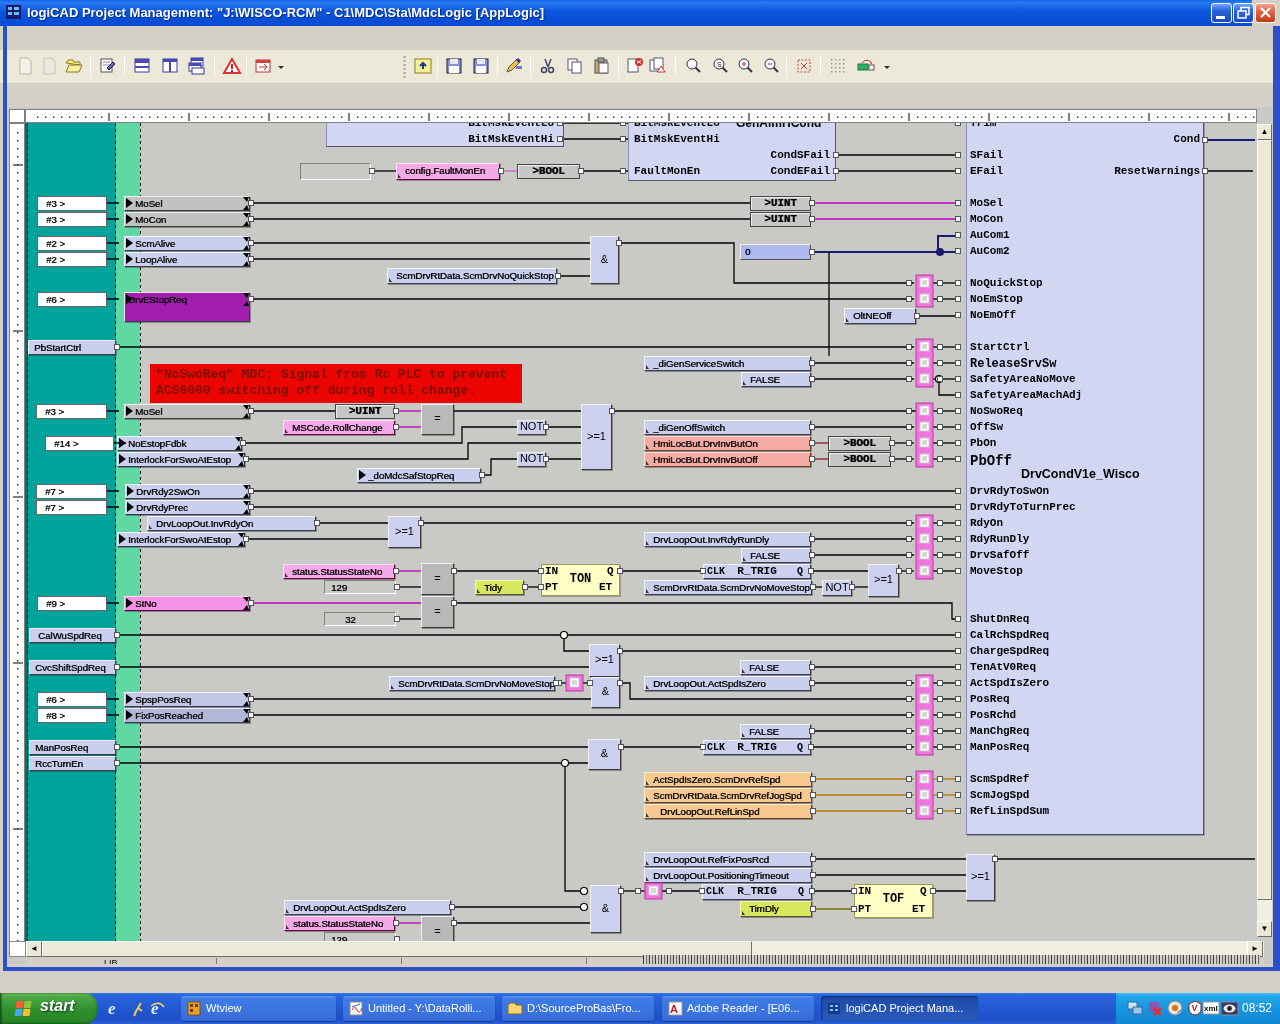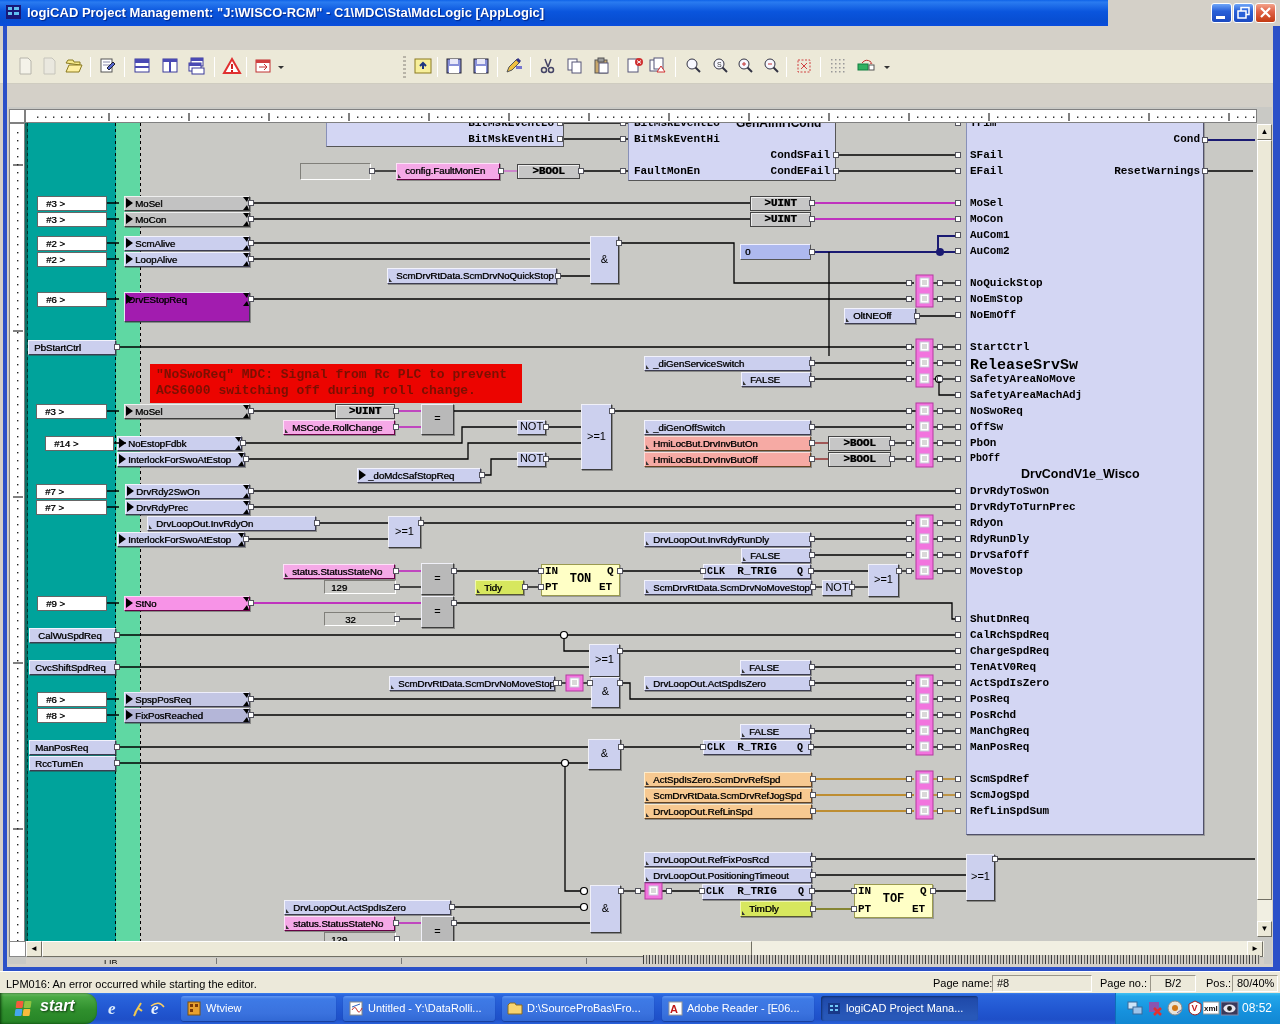--- a/index.html
+++ b/index.html
@@ -1,17 +1,17 @@
 <!DOCTYPE html>
 <html><head><meta charset="utf-8"><style>
 *{margin:0;padding:0;box-sizing:border-box}
 html,body{width:1280px;height:1024px;overflow:hidden;font-family:"Liberation Sans",sans-serif}
 #scr{position:relative;width:1280px;height:1024px;background:#d4d0c8}
 .abs{position:absolute}
-#titlebar{left:0;top:0;width:1108px;height:26px;background:linear-gradient(180deg,#0f63e8 0%,#2a7bf0 8%,#0a55dd 45%,#084ed2 80%,#0a4ddd 100%);color:#fff;font-weight:bold;font-size:13px}
+#titlebar{left:0;top:0;width:1252px;height:26px;background:linear-gradient(180deg,#0f63e8 0%,#2a7bf0 8%,#0a55dd 45%,#084ed2 80%,#0a4ddd 100%);color:#fff;font-weight:bold;font-size:13px}
 #titlebar .txt{position:absolute;left:27px;top:5px;text-shadow:1px 1px 1px #00268a;letter-spacing:0px;white-space:nowrap}
 .wbtn{position:absolute;top:3px;width:21px;height:20px;border-radius:3px;border:1px solid #fff;color:#fff;font-size:11px;text-align:center;line-height:18px;font-weight:bold}
 .wbtn.b{background:linear-gradient(180deg,#6ea5f8,#2960d8 40%,#1b49c0)}
 .wbtn.r{background:linear-gradient(180deg,#f3a38a,#e1654a 40%,#c33a12)}
 #menubar{left:0;top:26px;width:1280px;height:24px;background:#ece9d8;border-bottom:1px solid #d8d4c8;font-size:12px;color:#000}
 #menubar span{position:absolute;top:5px}
 #toolbar{left:0;top:50px;width:1280px;height:34px;background:#ece9d8;border-bottom:1px solid #cfccc0}
 .grip{position:absolute;top:6px;width:3px;height:22px;background:repeating-linear-gradient(180deg,#b8b4a8 0 2px,#ece9d8 2px 4px)}
 .tsep{position:absolute;top:7px;width:1px;height:20px;background:#c2bfb2;border-right:1px solid #fff}
 .ticon{position:absolute;top:6px;width:20px;height:20px}
@@ -572,27 +572,27 @@
 <div class="abs mono" style="left:970px;top:149px;font-size:11px">SFail</div>
 <div class="abs mono" style="left:970px;top:165px;font-size:11px">EFail</div>
 <div class="abs mono" style="left:970px;top:197px;font-size:11px">MoSel</div>
 <div class="abs mono" style="left:970px;top:213px;font-size:11px">MoCon</div>
 <div class="abs mono" style="left:970px;top:229px;font-size:11px">AuCom1</div>
 <div class="abs mono" style="left:970px;top:245px;font-size:11px">AuCom2</div>
 <div class="abs mono" style="left:970px;top:277px;font-size:11px">NoQuickStop</div>
 <div class="abs mono" style="left:970px;top:293px;font-size:11px">NoEmStop</div>
 <div class="abs mono" style="left:970px;top:309px;font-size:11px">NoEmOff</div>
 <div class="abs mono" style="left:970px;top:341px;font-size:11px">StartCtrl</div>
-<div class="abs mono" style="left:970px;top:357px;font-size:15px">ReleaseSrvSw</div>
+<div class="abs mono" style="left:970px;top:357px;font-size:12px">ReleaseSrvSw</div>
 <div class="abs mono" style="left:970px;top:373px;font-size:11px">SafetyAreaNoMove</div>
 <div class="abs mono" style="left:970px;top:389px;font-size:11px">SafetyAreaMachAdj</div>
 <div class="abs mono" style="left:970px;top:405px;font-size:11px">NoSwoReq</div>
 <div class="abs mono" style="left:970px;top:421px;font-size:11px">OffSw</div>
 <div class="abs mono" style="left:970px;top:437px;font-size:11px">PbOn</div>
-<div class="abs mono" style="left:970px;top:453px;font-size:10px">PbOff</div>
+<div class="abs mono" style="left:970px;top:453px;font-size:14px">PbOff</div>
 <div class="abs mono" style="left:970px;top:485px;font-size:11px">DrvRdyToSwOn</div>
 <div class="abs mono" style="left:970px;top:501px;font-size:11px">DrvRdyToTurnPrec</div>
 <div class="abs mono" style="left:970px;top:517px;font-size:11px">RdyOn</div>
 <div class="abs mono" style="left:970px;top:533px;font-size:11px">RdyRunDly</div>
 <div class="abs mono" style="left:970px;top:549px;font-size:11px">DrvSafOff</div>
 <div class="abs mono" style="left:970px;top:565px;font-size:11px">MoveStop</div>
 <div class="abs mono" style="left:970px;top:613px;font-size:11px">ShutDnReq</div>
 <div class="abs mono" style="left:970px;top:629px;font-size:11px">CalRchSpdReq</div>
 <div class="abs mono" style="left:970px;top:645px;font-size:11px">ChargeSpdReq</div>
 <div class="abs mono" style="left:970px;top:661px;font-size:11px">TenAtV0Req</div>
@@ -651,21 +651,21 @@
 <div class="bx" style="left:644px;top:532px;width:167px;height:15px;background:#cbcfee;border:1px solid;border-color:#f2f2fc #3c3c50 #3c3c50 #f2f2fc;box-shadow:1px 1px 0 rgba(60,60,60,.45);padding-left:8px">DrvLoopOut.InvRdyRunDly</div>
 <div class="bx" style="left:741px;top:548px;width:70px;height:15px;background:#cbcfee;border:1px solid;border-color:#f2f2fc #3c3c50 #3c3c50 #f2f2fc;box-shadow:1px 1px 0 rgba(60,60,60,.45);padding-left:8px">FALSE</div>
 <div class="bx" style="left:644px;top:580px;width:168px;height:15px;background:#cbcfee;border:1px solid;border-color:#f2f2fc #3c3c50 #3c3c50 #f2f2fc;box-shadow:1px 1px 0 rgba(60,60,60,.45);padding-left:8px">ScmDrvRtData.ScmDrvNoMoveStop</div>
 <div class="bx" style="left:475px;top:580px;width:49px;height:15px;background:#d7e75e;border:1px solid;border-color:#f0f8b0 #553 #553 #f0f8b0;box-shadow:1px 1px 0 rgba(60,60,60,.45);padding-left:8px">Tidy</div>
 <div class="bx" style="left:389px;top:676px;width:166px;height:15px;background:#cbcfee;border:1px solid;border-color:#f2f2fc #3c3c50 #3c3c50 #f2f2fc;box-shadow:1px 1px 0 rgba(60,60,60,.45);padding-left:8px">ScmDrvRtData.ScmDrvNoMoveStop</div>
 <div class="bx" style="left:740px;top:660px;width:71px;height:15px;background:#cbcfee;border:1px solid;border-color:#f2f2fc #3c3c50 #3c3c50 #f2f2fc;box-shadow:1px 1px 0 rgba(60,60,60,.45);padding-left:8px">FALSE</div>
 <div class="bx" style="left:644px;top:676px;width:167px;height:15px;background:#cbcfee;border:1px solid;border-color:#f2f2fc #3c3c50 #3c3c50 #f2f2fc;box-shadow:1px 1px 0 rgba(60,60,60,.45);padding-left:8px">DrvLoopOut.ActSpdIsZero</div>
 <div class="bx" style="left:740px;top:724px;width:71px;height:15px;background:#cbcfee;border:1px solid;border-color:#f2f2fc #3c3c50 #3c3c50 #f2f2fc;box-shadow:1px 1px 0 rgba(60,60,60,.45);padding-left:8px">FALSE</div>
 <div class="bx" style="left:644px;top:772px;width:168px;height:15px;background:#f7c991;border:1px solid;border-color:#fdeccc #642 #642 #fdeccc;box-shadow:1px 1px 0 rgba(60,60,60,.45);padding-left:8px">ActSpdIsZero.ScmDrvRefSpd</div>
 <div class="bx" style="left:644px;top:788px;width:168px;height:15px;background:#f7c991;border:1px solid;border-color:#fdeccc #642 #642 #fdeccc;box-shadow:1px 1px 0 rgba(60,60,60,.45);padding-left:8px">ScmDrvRtData.ScmDrvRefJogSpd</div>
-<div class="bx" style="left:644px;top:804px;width:168px;height:15px;background:#f7c991;border:1px solid;border-color:#fdeccc #642 #642 #fdeccc;box-shadow:1px 1px 0 rgba(60,60,60,.45);padding-left:8px">DrvLoopOut.RefLinSpd</div>
+<div class="bx" style="left:644px;top:804px;width:168px;height:15px;background:#f7c991;border:1px solid;border-color:#fdeccc #642 #642 #fdeccc;box-shadow:1px 1px 0 rgba(60,60,60,.45);padding-left:15px">DrvLoopOut.RefLinSpd</div>
 <div class="bx" style="left:644px;top:852px;width:168px;height:15px;background:#cbcfee;border:1px solid;border-color:#f2f2fc #3c3c50 #3c3c50 #f2f2fc;box-shadow:1px 1px 0 rgba(60,60,60,.45);padding-left:8px">DrvLoopOut.RefFixPosRcd</div>
 <div class="bx" style="left:644px;top:868px;width:168px;height:15px;background:#cbcfee;border:1px solid;border-color:#f2f2fc #3c3c50 #3c3c50 #f2f2fc;box-shadow:1px 1px 0 rgba(60,60,60,.45);padding-left:8px">DrvLoopOut.PositioningTimeout</div>
 <div class="bx" style="left:740px;top:901px;width:72px;height:16px;background:#d7e75e;border:1px solid;border-color:#f0f8b0 #553 #553 #f0f8b0;box-shadow:1px 1px 0 rgba(60,60,60,.45);padding-left:8px">TimDly</div>
 <div class="bx" style="left:284px;top:900px;width:167px;height:15px;background:#cbcfee;border:1px solid;border-color:#f2f2fc #3c3c50 #3c3c50 #f2f2fc;box-shadow:1px 1px 0 rgba(60,60,60,.45);padding-left:8px">DrvLoopOut.ActSpdIsZero</div>
 <div class="bx" style="left:284px;top:916px;width:111px;height:15px;background:#f5a9e7;border:1px solid;border-color:#fde0f8 #604 #604 #fde0f8;box-shadow:1px 1px 0 rgba(60,60,60,.45);padding-left:8px">status.StatusStateNo</div>
 <div class="bx" style="left:324px;top:932px;width:72px;height:14px;background:#c9c9c5;border:1px solid;border-color:#807f7a #fff #fff #807f7a;padding-left:6px">129</div>
 <div class="bx" style="left:37px;top:196px;width:70px;height:15px;background:#fff;border:1px solid #666;padding-left:8px;line-height:13px">#3 &gt;</div>
 <div class="bx" style="left:37px;top:212px;width:70px;height:15px;background:#fff;border:1px solid #666;padding-left:8px;line-height:13px">#3 &gt;</div>
 <div class="bx" style="left:37px;top:236px;width:70px;height:15px;background:#fff;border:1px solid #666;padding-left:8px;line-height:13px">#2 &gt;</div>
 <div class="bx" style="left:37px;top:252px;width:70px;height:15px;background:#fff;border:1px solid #666;padding-left:8px;line-height:13px">#2 &gt;</div>
@@ -1183,29 +1183,20 @@
         <span style="position:absolute;left:78px;top:0">LIB</span>
         <span style="position:absolute;left:190px;top:0;width:1px;height:6px;background:#777"></span>
         <span style="position:absolute;left:375px;top:0;width:1px;height:6px;background:#777"></span>
         <span style="position:absolute;left:560px;top:0;width:1px;height:6px;background:#777"></span>
         <span style="position:absolute;left:745px;top:0;width:1px;height:6px;background:#777"></span>
         <span style="position:absolute;left:930px;top:0;width:1px;height:6px;background:#777"></span>
       </div>
 <div class="abs" style="left:635px;top:848px;width:617px;height:9px;background:repeating-linear-gradient(90deg,#3a3a3a 0 1px,#d8d4cc 1px 3px,#6a6a66 3px 4px,#cac6be 4px 6px)"></div>
 </div>
 <div class="abs" id="appframe"></div>
-<div class="abs" id="statusbar">
-<div class="sfield" style="left:2px;width:925px;border:none;padding-top:3px">LPM016: An error occurred while starting the editor.</div>
-<div style="position:absolute;left:933px;top:5px">Page name:</div>
-<div class="sfield" style="left:992px;width:100px">#8</div>
-<div style="position:absolute;left:1100px;top:5px">Page no.:</div>
-<div class="sfield" style="left:1150px;width:46px;text-align:center">B/2</div>
-<div style="position:absolute;left:1206px;top:5px">Pos.:</div>
-<div class="sfield" style="left:1232px;width:46px">80/40%</div>
-</div>
 <div class="abs" id="taskbar">
 <div id="startbtn">
         <svg width="22" height="22" style="left:14px;top:5px">
           <g transform="skewX(-8)">
             <rect x="3" y="3" width="7" height="7" fill="#f65b3c" rx="1"></rect>
             <rect x="11" y="3" width="7" height="7" fill="#91c341" rx="1"></rect>
             <rect x="3" y="11" width="7" height="7" fill="#45a7ee" rx="1"></rect>
             <rect x="11" y="11" width="7" height="7" fill="#f8bb3c" rx="1"></rect>
           </g>
         </svg>

